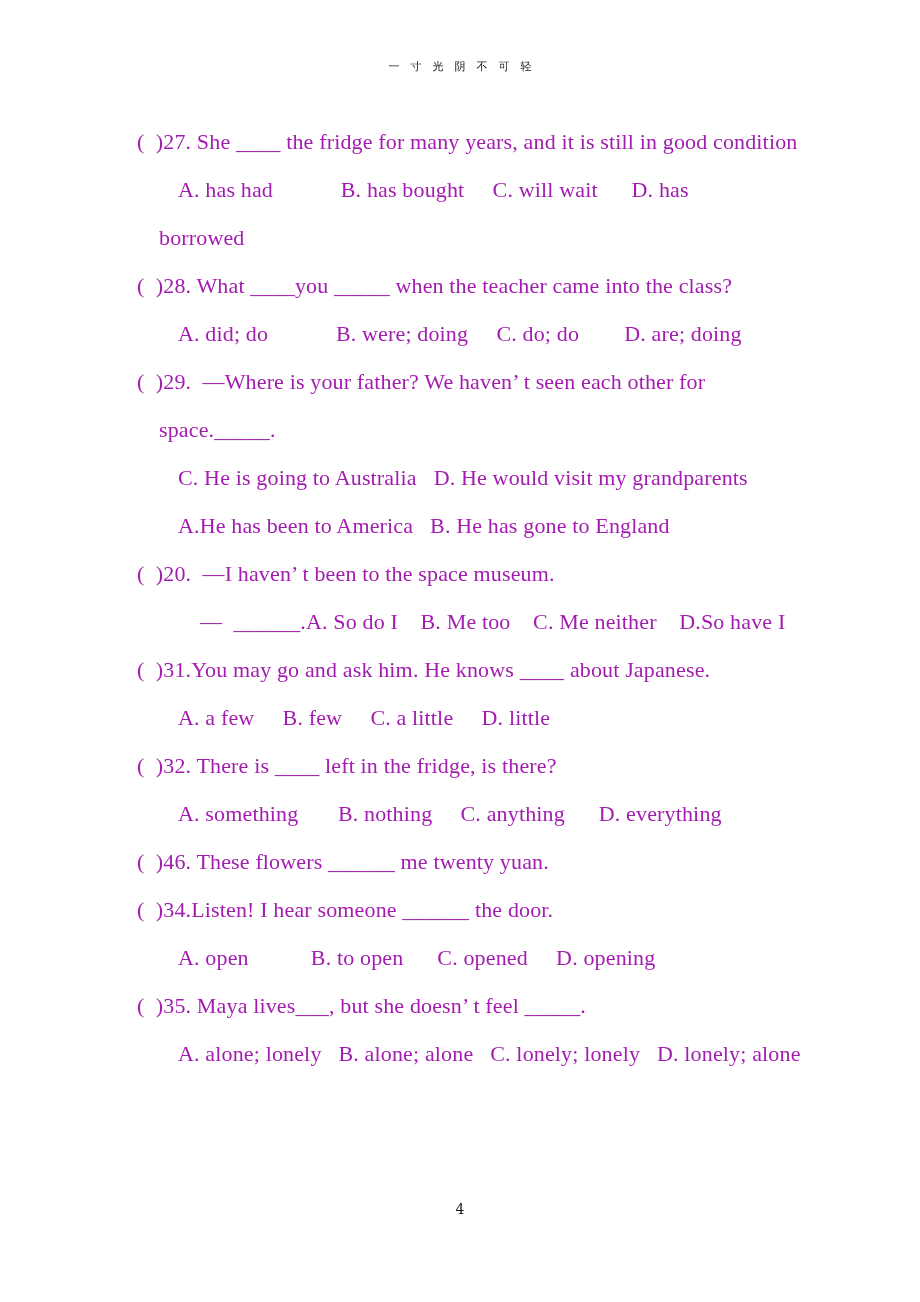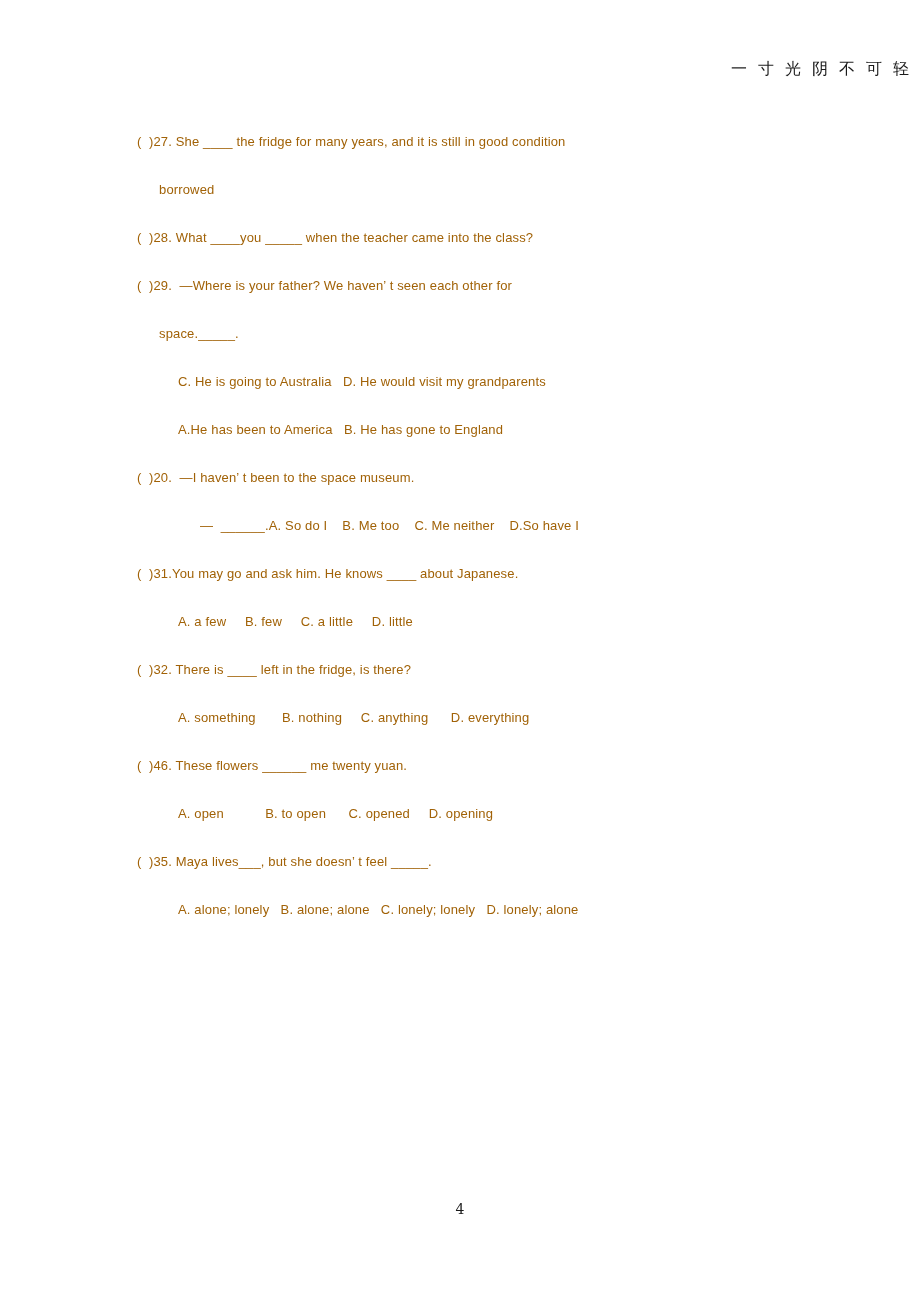--- a/index.html
+++ b/index.html
@@ -22,44 +22,45 @@
     height: 1302px;
     box-sizing: border-box;
   }
 
   
   .header {
     position: absolute;
     top: 59px;
     left: 0;
     width: 920px;
-    text-align: right;
+    text-align: center;
     font-family: "DejaVu Serif", "Liberation Serif", serif;
-    font-size: 16px;
+    font-size: 11px;
     letter-spacing: 11px;
     text-indent: 11px;
     color: #1a1a1a;
     white-space: nowrap;
   }
 
   
   .body-block {
     position: absolute;
     top: 118px;
     left: 137px;
     width: 660px;
   }
 
   .line {
-    font-size: 13px;
+    font-size: 22px;
     line-height: 48px;
     height: 48px;
     white-space: pre;
-    color: #a16207;
+    color: #a21caf;
     letter-spacing: 0.15px;
+    font-family: Liberation Serif, serif;
   }
 
   
   .ind-q      { padding-left: 0px;  }   
   .ind-wrap   { padding-left: 22px; }   
   .ind-opt    { padding-left: 41px; }   
   .ind-deep   { padding-left: 63px; }   
 
   
   .page-number {
@@ -76,33 +77,36 @@
 </head>
 <body>
 
 <div class="page">
 
   <div class="header">一寸光阴不可轻</div>
 
   <div class="body-block">
 
   <div class="line ind-q">(  )27. She ____ the fridge for many years, and it is still in good condition</div>
+      <div class="line ind-opt">A. has had            B. has bought     C. will wait      D. has</div>
       <div class="line ind-wrap">borrowed</div>
       <div class="line ind-q">(  )28. What ____you _____ when the teacher came into the class?</div>
+      <div class="line ind-opt">A. did; do            B. were; doing     C. do; do        D. are; doing</div>
       <div class="line ind-q">(  )29.  —Where is your father? We haven’ t seen each other for</div>
       <div class="line ind-wrap">space._____.</div>
       <div class="line ind-opt">C. He is going to Australia   D. He would visit my grandparents</div>
       <div class="line ind-opt">A.He has been to America   B. He has gone to England</div>
       <div class="line ind-q">(  )20.  —I haven’ t been to the space museum.</div>
       <div class="line ind-deep">—  ______.A. So do I    B. Me too    C. Me neither    D.So have I</div>
       <div class="line ind-q">(  )31.You may go and ask him. He knows ____ about Japanese.</div>
       <div class="line ind-opt">A. a few     B. few     C. a little     D. little</div>
       <div class="line ind-q">(  )32. There is ____ left in the fridge, is there?</div>
       <div class="line ind-opt">A. something       B. nothing     C. anything      D. everything</div>
       <div class="line ind-q">(  )46. These flowers ______ me twenty yuan.</div>
+      <div class="line ind-q">(  )34.Listen! I hear someone ______ the door.</div>
       <div class="line ind-opt">A. open           B. to open      C. opened     D. opening</div>
       <div class="line ind-q">(  )35. Maya lives___, but she doesn’ t feel _____.</div>
       <div class="line ind-opt">A. alone; lonely   B. alone; alone   C. lonely; lonely   D. lonely; alone</div>
     </div>
 
   <div class="page-number">4</div>
 
 </div>
 
 </body></html>

